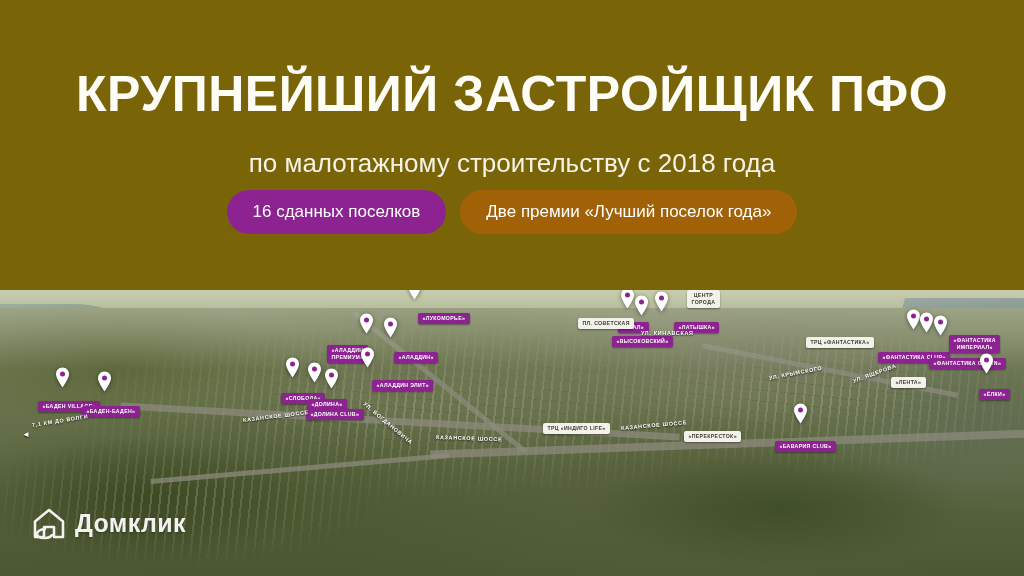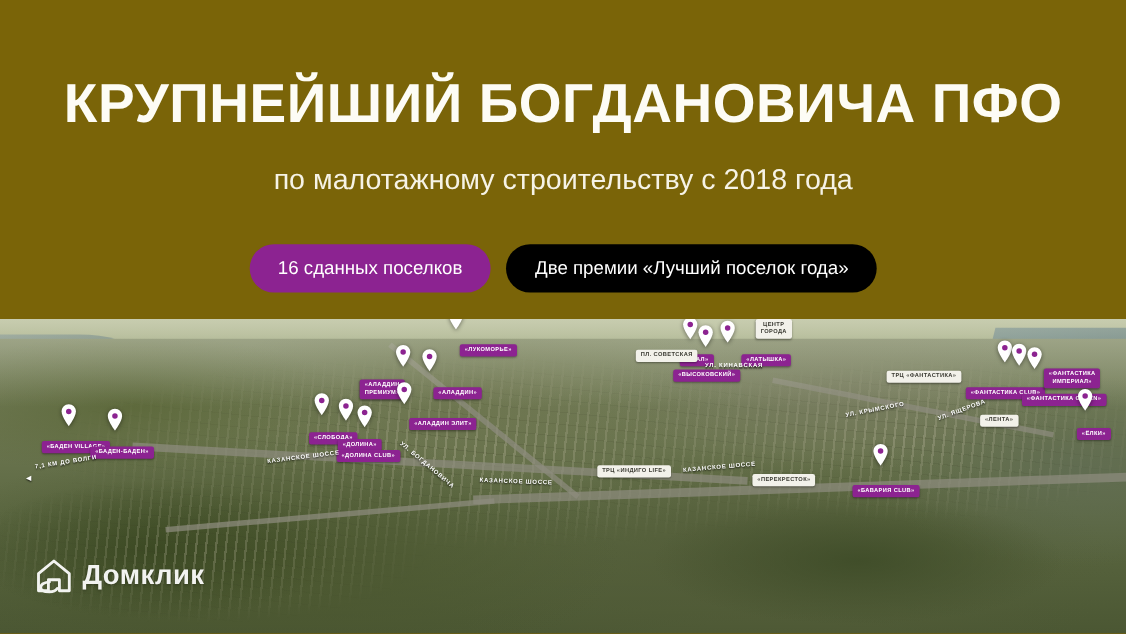--- a/index.html
+++ b/index.html
@@ -26,31 +26,31 @@
     white-space:nowrap;
     font-family:"Liberation Sans","DejaVu Sans",sans-serif;
   }
   .subhead{
     margin:0;padding:0;margin-top:31px;
     font-size:26px;line-height:1;font-weight:normal;
     color:#f6f3e6;text-align:center;white-space:nowrap;
   }
   .pills{
     display:flex;flex-direction:row;align-items:flex-end;
-    gap:14px;margin-top:46px;
+    gap:14px;margin-top:14px;
   }
   .pill{
     border-radius:22px;
     height:44px;display:flex;align-items:center;justify-content:center;
     font-size:17px;white-space:nowrap;
     padding:0 26px;
     box-sizing:border-box;
   }
   .pill-purple{background:#8c2391;color:#ffffff;}
-  .pill-sand{background:#000000;color:#ffffff;}
+  .pill-sand{background:#a16207;color:#ffffff;}
 
   
   .map{
     position:absolute;left:0;top:290px;width:1024px;height:286px;
     overflow:hidden;
     background:#4e5733;
   }
   .map-img{position:absolute;inset:0;}
 
   
@@ -154,21 +154,21 @@
     text-shadow:0 1px 3px rgba(0,0,0,.35);
     font-family:"Liberation Sans","DejaVu Sans",sans-serif;
   }
 </style>
 </head>
 <body>
 
 <div id="root">
 
   <section class="banner">
-    <h1 class="headline">КРУПНЕЙШИЙ БОГДАНОВИЧА ПФО</h1>
+    <h1 class="headline">КРУПНЕЙШИЙ ЗАСТРОЙЩИК ПФО</h1>
     <p class="subhead">по малотажному строительству с 2018 года</p>
     <div class="pills">
       <div class="pill pill-purple">16 сданных поселков</div>
       <div class="pill pill-sand">Две премии «Лучший поселок года»</div>
     </div>
   </section>
 
   <section class="map">
     <div class="map-img">
       <div class="sky"></div>

